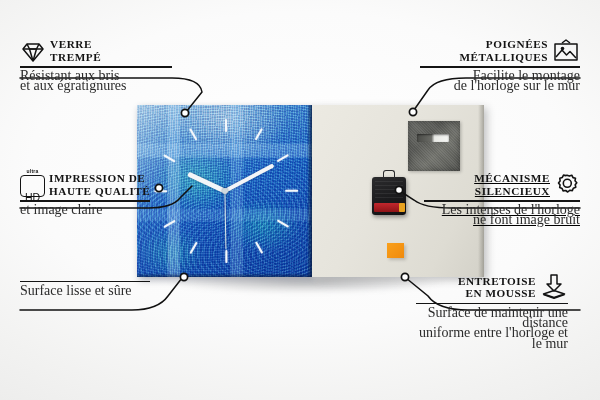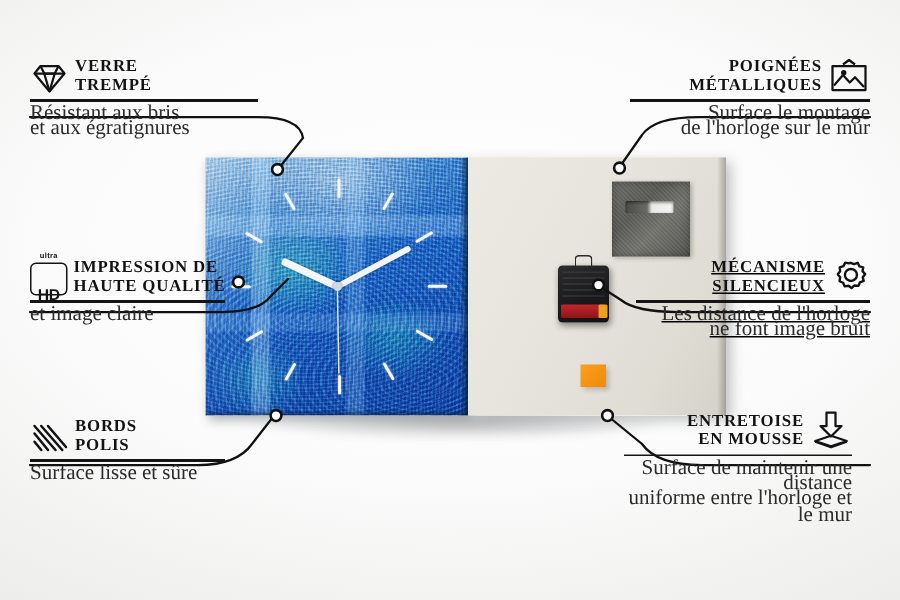--- a/index.html
+++ b/index.html
@@ -228,21 +228,21 @@
     display: flex; flex-direction: column;
     align-items: center; justify-content: center;
     line-height: 1;
   }
   .hd-badge .ultra {
     font-family: "Liberation Sans", sans-serif;
     font-size: 5px; font-weight: 700; letter-spacing: 0.2px; color: #131313;
   }
   .hd-badge .hd {
     font-family: "Liberation Sans", sans-serif;
-    font-size: 10.5px; font-weight: 700; letter-spacing: -0.2px; color: #131313;
+    font-size: 10.5px; font-weight: 400; letter-spacing: -0.2px; color: #131313;
     margin-top: 18px;
   }
 </style>
 </head>
 <body>
 
 <div id="stage">
 
   <div class="ground-shadow"></div>
 
@@ -344,35 +344,20 @@
         <div>HAUTE QUALITÉ</div>
       </div>
     </div>
     <div class="rule" style="width:130px;"></div>
     <div class="sub">
       <div>et image claire</div>
     </div>
   </div>
 
   <div class="callout left" style="left:20px; top:278px; width:150px;">
-    <div class="head">
-      <svg class="ico" width="26" height="22" viewBox="0 0 26 22">
-        <g fill="none" stroke="#131313" stroke-width="1.7" stroke-linecap="round">
-          <path d="M3 3 L17 19"></path>
-          <path d="M7.5 3 L21.5 19"></path>
-          <path d="M12 3 L24 17"></path>
-          <path d="M3 8 L12 19"></path>
-          <path d="M3 13.5 L7.5 19"></path>
-        </g>
-      </svg>
-      <div class="title">
-        <div>BORDS</div>
-        <div>POLIS</div>
-      </div>
-    </div>
     <div class="rule" style="width:130px;"></div>
     <div class="sub">
       <div>Surface lisse et sûre</div>
     </div>
   </div>
 
   <div class="callout right" style="left:420px; top:38px; width:160px;">
     <div class="head">
       <div class="title">
         <div>POIGNÉES</div>
@@ -382,21 +367,21 @@
         <g fill="none" stroke="#131313" stroke-width="1.5" stroke-linejoin="round">
           <path d="M10 4 L14 1 L18 4"></path>
           <rect x="3" y="5" width="22" height="16"></rect>
           <path d="M4 18 L10 11 L14.5 16 L18 12.5 L24 19"></path>
           <circle cx="10.5" cy="9.5" r="1.8" fill="#131313" stroke="none"></circle>
         </g>
       </svg>
     </div>
     <div class="rule" style="width:160px; margin-left:auto;"></div>
     <div class="sub">
-      <div>Surface le montage</div>
+      <div>Facilite le montage</div>
       <div>de l'horloge sur le mur</div>
     </div>
   </div>
 
   <div class="callout right" style="left:424px; top:172px; width:156px;text-decoration:underline;">
     <div class="head">
       <div class="title">
         <div>MÉCANISME</div>
         <div>SILENCIEUX</div>
       </div>
@@ -405,21 +390,21 @@
           <path d="M13 2.2 L15.4 3.1 L17.8 2.2 L19 4.6 L21.5 5.2 L21 7.8 L22.8 9.7
                    L21.2 11.8 L21.8 14.3 L19.3 15.2 L18.3 17.6 L15.7 17.3 L13.7 19
                    L11.7 17.5 L9.1 17.9 L8.1 15.5 L5.7 14.5 L6.1 11.9 L4.5 9.9
                    L6.1 7.9 L5.8 5.3 L8.3 4.4 L9.5 2.1 L11.9 2.6 Z"></path>
           <circle cx="13.3" cy="10.3" r="4"></circle>
         </g>
       </svg>
     </div>
     <div class="rule" style="width:156px; margin-left:auto;"></div>
     <div class="sub">
-      <div>Les distance de l'horloge</div>
+      <div>Les intenses de l'horloge</div>
       <div>ne font image bruit</div>
     </div>
   </div>
 
   <div class="callout right" style="left:416px; top:274px; width:152px;">
     <div class="head">
       <div class="title">
         <div>ENTRETOISE</div>
         <div>EN MOUSSE</div>
       </div>

